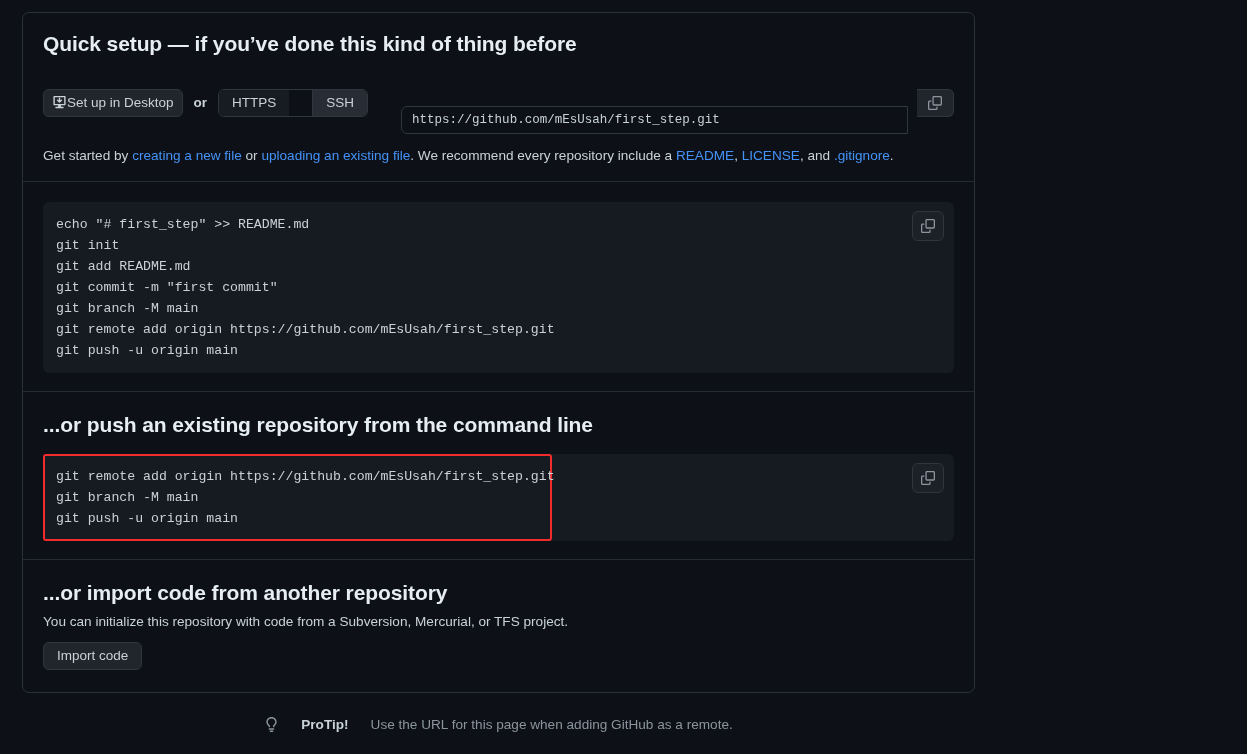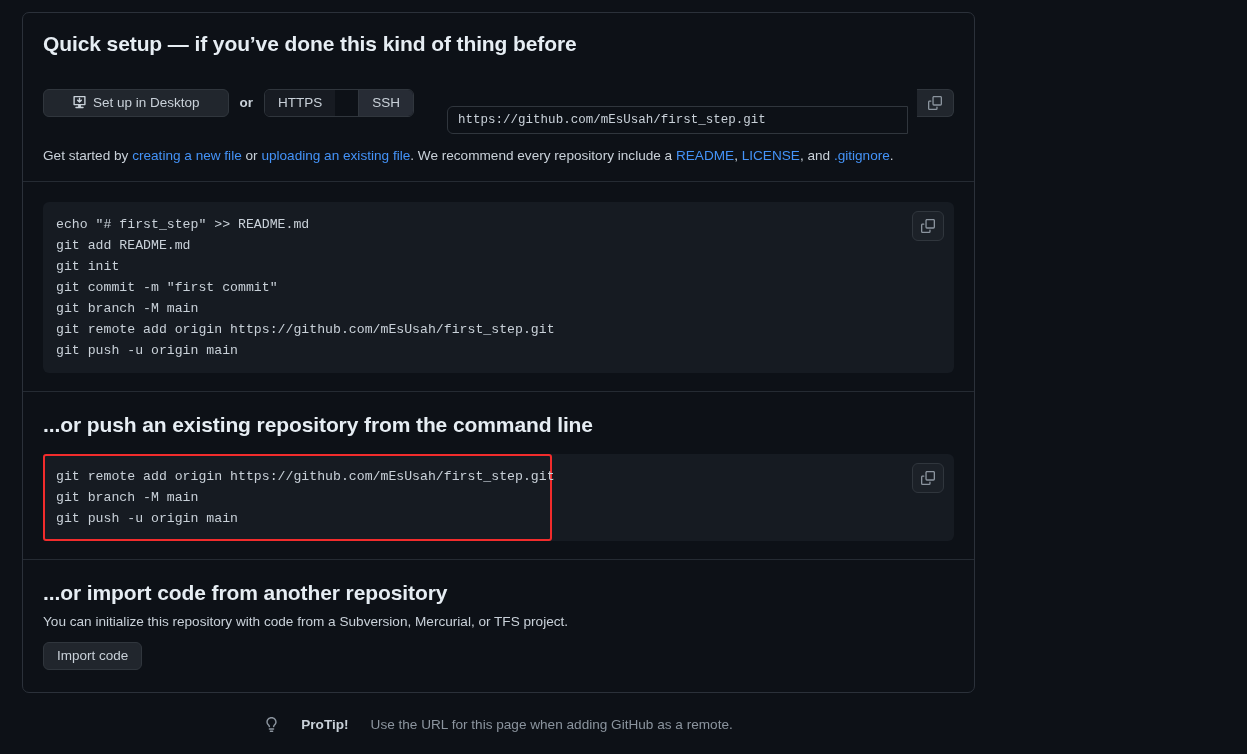--- a/index.html
+++ b/index.html
@@ -54,23 +54,22 @@
   .quick-row {
     display: flex;
     align-items: center;
     gap: 9px;
     margin-bottom: 12px;
   }
 
   .btn {
     display: inline-flex;
     align-items: center;
-    gap: 6px;
-    height: 28px;
-    padding: 0 28px;
+    height: 28px;
+    padding: 0 8px;
     border: 1px solid #30363d;
     border-radius: 6px;
     background: #21262d;
     color: #c9d1d9;
     font-size: 13.5px;
     font-weight: 500;
     font-family: "Liberation Sans", sans-serif;
     cursor: pointer;
     white-space: nowrap;
   }
@@ -264,22 +263,22 @@
 
       <div class="hint">
         <span>Get started by </span><a>creating a new file</a><span> or </span><a>uploading an existing file</a><span>. We recommend every repository include a </span><a>README</a><span>, </span><a>LICENSE</a><span>, and </span><a>.gitignore</a><span>.</span>
       </div>
     </div>
 
     <div class="section sec-create">
 
       <div class="codeblock">
         <div class="code-line">echo "# first_step" &gt;&gt; README.md</div>
+        <div class="code-line">git init</div>
         <div class="code-line">git add README.md</div>
-        <div class="code-line">git init</div>
         <div class="code-line">git commit -m "first commit"</div>
         <div class="code-line">git branch -M main</div>
         <div class="code-line">git remote add origin https://github.com/mEsUsah/first_step.git</div>
         <div class="code-line">git push -u origin main</div>
 
         <button class="copy-btn">
           <span>
             <svg width="14" height="14" viewBox="0 0 16 16" fill="#8b949e" aria-hidden="true">
               <path d="M0 6.75C0 5.784.784 5 1.75 5h1.5a.75.75 0 0 1 0 1.5h-1.5a.25.25 0 0 0-.25.25v7.5c0 .138.112.25.25.25h7.5a.25.25 0 0 0 .25-.25v-1.5a.75.75 0 0 1 1.5 0v1.5A1.75 1.75 0 0 1 9.25 16h-7.5A1.75 1.75 0 0 1 0 14.25Z"></path>
               <path d="M5 1.75C5 .784 5.784 0 6.75 0h7.5C15.216 0 16 .784 16 1.75v7.5A1.75 1.75 0 0 1 14.25 11h-7.5A1.75 1.75 0 0 1 5 9.25Zm1.75-.25a.25.25 0 0 0-.25.25v7.5c0 .138.112.25.25.25h7.5a.25.25 0 0 0 .25-.25v-7.5a.25.25 0 0 0-.25-.25Z"></path>

